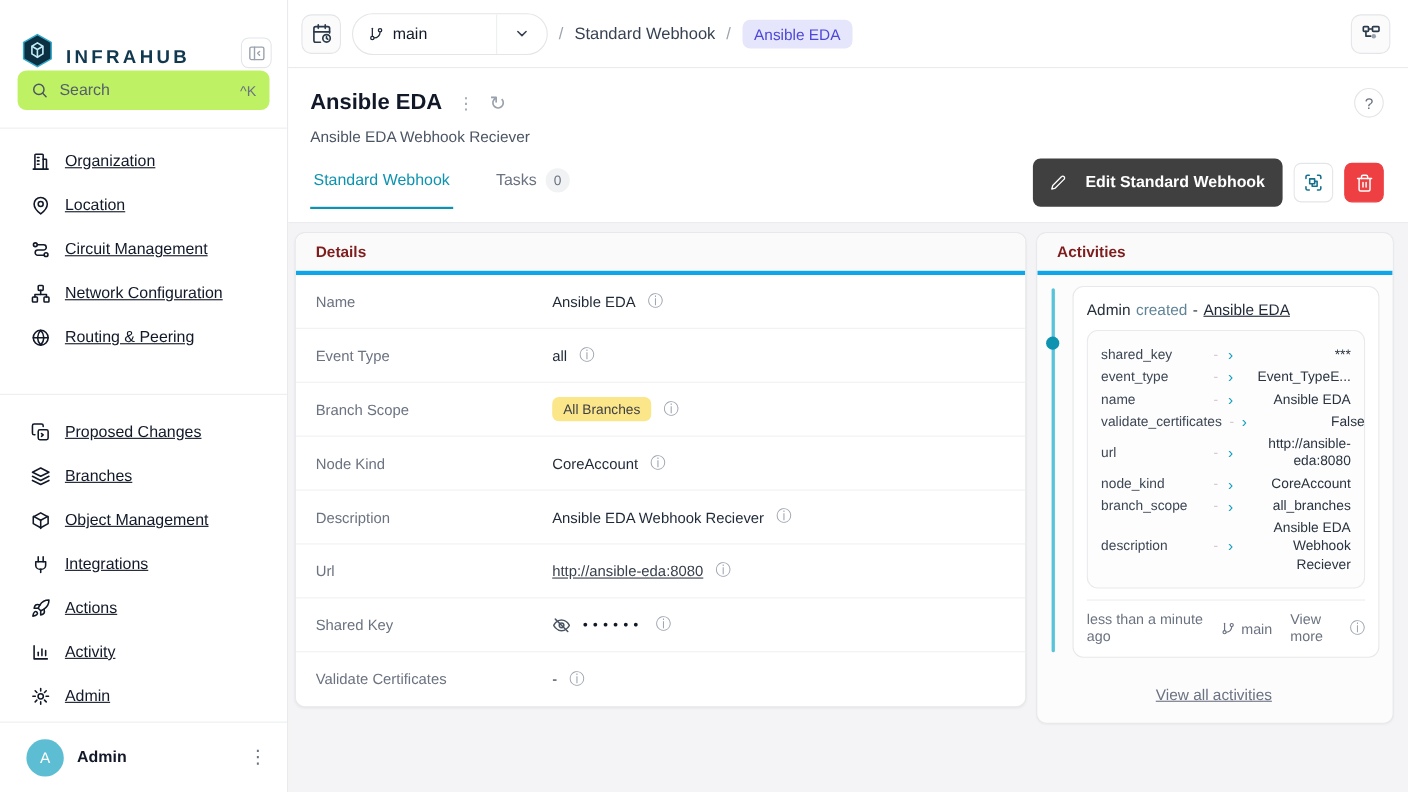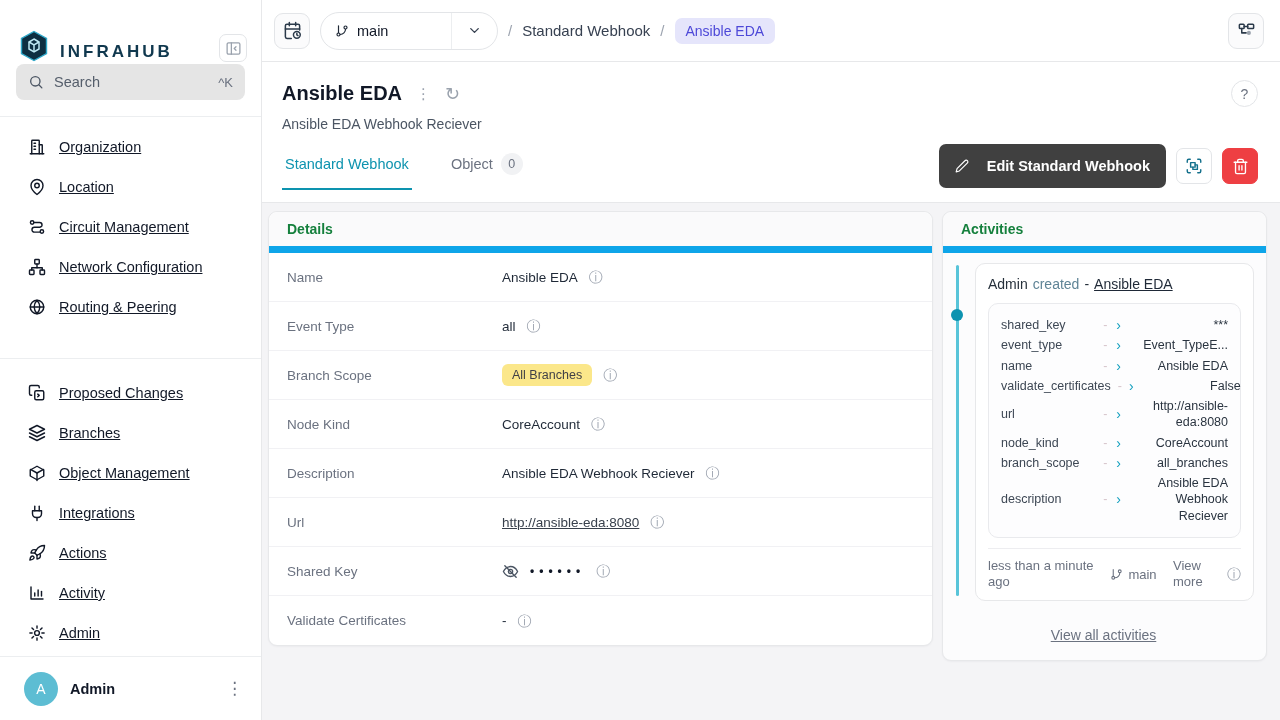--- a/index.html
+++ b/index.html
@@ -6,21 +6,21 @@
   html,body { width:1280px; height:720px; overflow:hidden; }
   body { font-family:"Liberation Sans","DejaVu Sans",sans-serif; display:flex; background:#f4f4f6; color:#1f2937; }
   svg { display:block; }
 
   
   .sidebar { width:262px; min-width:262px; height:720px; background:#fff; border-right:1px solid #e7e8ea; display:flex; flex-direction:column; }
   .logo-row { height:62px; display:flex; align-items:flex-end; padding:0 14px 0 18px; }
   .brand-text { font-size:17px; font-weight:800; letter-spacing:3px; color:#10384e; margin-left:10px; flex:1; }
   .collapse-btn { width:28px; height:28px; border:1px solid #e3e5e8; border-radius:7px; background:#fff; display:flex; align-items:center; justify-content:center; color:#9aa2ad; cursor:pointer; }
   .search-wrap { padding:2px 16px 16px; border-bottom:1px solid #eceef0; }
-  .search-box { height:36px; background:#e5e5e5; border-radius:8px; display:flex; align-items:center; padding:0 12px; gap:10px; cursor:text; }
+  .search-box { height:36px; background:#bef264; border-radius:8px; display:flex; align-items:center; padding:0 12px; gap:10px; cursor:text; }
   .search-box .ph { color:#555e6b; font-size:14.5px; flex:1; }
   .search-box .kbd { color:#6b7280; font-size:13px; }
   .nav1 { height:242px; overflow:hidden; padding-top:10px; border-bottom:1px solid #eceef0; }
   .nav2 { padding-top:14px; }
   .nav-item { height:40px; display:flex; align-items:center; gap:13px; padding:0 16px 0 28px; font-size:14.5px; color:#111827; cursor:pointer;text-decoration:underline; }
   .nav-item .nicon { width:18px; height:18px; color:#111827; flex:none; }
   .user-row { margin-top:auto; border-top:1px solid #eceef0; height:64px; display:flex; align-items:center; gap:12px; padding:0 18px 0 24px; }
   .avatar { width:34px; height:34px; border-radius:50%; background:#5dbdd3; color:#fff; font-size:14px; display:flex; align-items:center; justify-content:center; }
   .user-name { font-size:14.5px; font-weight:700; color:#111827; flex:1; }
   .kebab { color:#6b7280; font-size:17px; cursor:pointer; line-height:1; }
@@ -52,21 +52,21 @@
   .count-badge { background:#f1f2f4; color:#6b7280; font-size:12.5px; min-width:22px; height:22px; border-radius:50%; display:flex; align-items:center; justify-content:center; }
   .tab-actions { margin-left:auto; display:flex; align-items:center; gap:10px; padding-bottom:14px; }
   .btn-primary { height:44px; background:#404040; color:#fff; border:none; border-radius:7px; font-size:14.5px; font-weight:600; display:flex; align-items:center; gap:18px; padding:0 16px; cursor:pointer; font-family:inherit; }
   .btn-square { width:36px; height:36px; border-radius:7px; display:flex; align-items:center; justify-content:center; cursor:pointer; border:1px solid #e3e5e8; background:#fff; }
   .btn-square.danger { background:#ee3f43; border-color:#ee3f43; color:#fff; }
   .btn-square.ghost { color:#15708c; }
 
   
   .content { flex:1; display:flex; align-items:flex-start; gap:9px; padding:8px 13px 0 6px; background:#f4f4f6; }
   .card { background:#fff; border:1px solid #e7e8ea; border-radius:9px; box-shadow:0 1px 2px rgba(16,24,40,.04); }
-  .card-header { background:#fafafb; border-bottom:7px solid #0ea5e9; border-radius:9px 9px 0 0; padding:9px 18px; font-size:14px; font-weight:700; color:#15803d; }
+  .card-header { background:#fafafb; border-bottom:4px solid #0ea5e9; border-radius:9px 9px 0 0; padding:9px 18px; font-size:14px; font-weight:700; color:#7f1d1d; }
 
   .details-card { flex:1; }
   .drow { display:flex; align-items:center; min-height:49px; padding:6px 18px; border-bottom:1px solid #f1f1f4; }
   .drow:last-child { border-bottom:none; }
   .dlabel { width:215px; min-width:215px; font-size:13.5px; color:#6b7280; }
   .dvalue { display:flex; align-items:center; gap:11px; font-size:13.5px; color:#1f2937; }
   .info { color:#9ca3af; font-size:14px; cursor:pointer; line-height:1; font-family:"DejaVu Sans",sans-serif; }
   .badge-yellow { background:#fbe78a; color:#3f3f46; font-size:12.5px; padding:4px 10px; border-radius:6px; }
   .dlink { color:#38404c; text-decoration:underline; cursor:pointer; }
   .dots { letter-spacing:5px; font-weight:700; font-size:12px; color:#111827; }
@@ -288,21 +288,21 @@
       <span class="title-kebab">⋮</span>
       <span class="refresh">↻</span>
       <span class="help-btn">?</span>
     </div>
     <div class="subtitle">Ansible EDA Webhook Reciever</div>
     <div class="tabs-row">
       <span class="tab active">
         <span>Standard Webhook</span>
       </span>
       <span class="tab inactive">
-        <span>Object</span>
+        <span>Tasks</span>
         <span class="count-badge">0</span>
       </span>
       <span class="tab-actions">
         <button class="btn-primary">
           <svg width="14" height="14" viewBox="0 0 24 24" fill="none" stroke="#fff" stroke-width="2" stroke-linecap="round" stroke-linejoin="round">
               <path d="M17 3a2.85 2.83 0 1 1 4 4L7.5 20.5 2 22l1.5-5.5Z"></path>
             </svg>
           <span>Edit Standard Webhook</span>
         </button>
         <span class="btn-square ghost">

